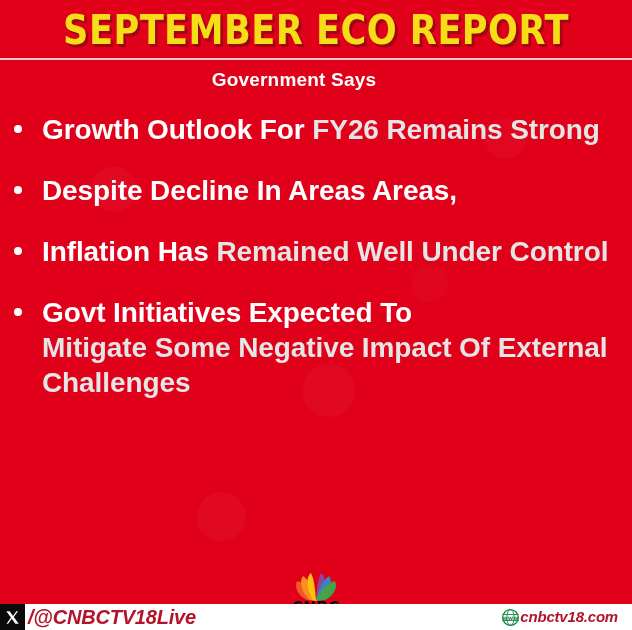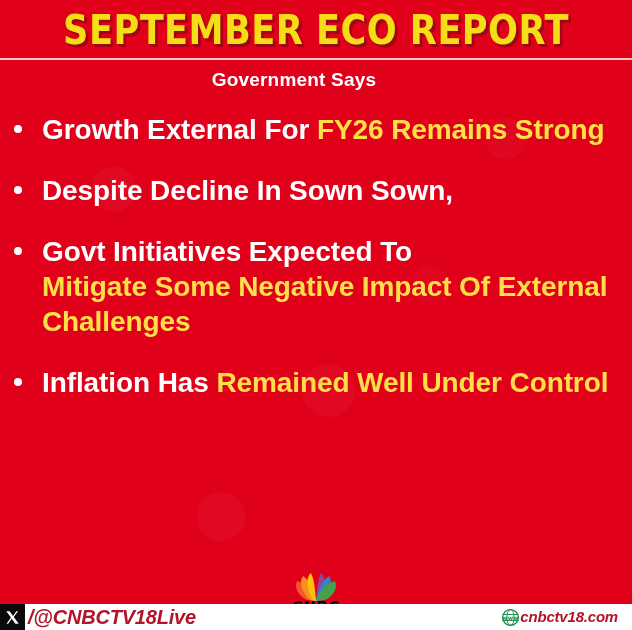--- a/index.html
+++ b/index.html
@@ -100,21 +100,21 @@
   }
   .bullet-text {
     flex: 1 1 auto;
     font-size: 28px;
     line-height: 35px;
     font-weight: 700;
     color: #ffffff;
     letter-spacing: -0.1px;
   }
   .bullet-text .hl {
-    color: #fde047;
+    color: #e5e5e5;
   }
 
   
   #center-logo {
     position: absolute;
     left: 280px;
     top: 572px;
     width: 72px;
     height: 58px;
     text-align: center;
@@ -198,42 +198,42 @@
   <div id="header-title">SEPTEMBER ECO REPORT</div>
   <div id="header-divider"></div>
   <div id="header-subtitle">Government Says</div>
 
   <div id="bullet-list">
 
     <div class="bullet-row">
       <span class="bullet-dot-wrap">
           <span class="bullet-dot"></span>
         </span>
-      <div class="bullet-text"><span>Growth External For </span><span class="hl">FY26 Remains Strong</span></div>
-    </div>
-
-    <div class="bullet-row">
-      <span class="bullet-dot-wrap">
-          <span class="bullet-dot"></span>
-        </span>
-      <div class="bullet-text"><span>Despite Decline In Sown Sown,</span><br></div>
+      <div class="bullet-text"><span>Growth Outlook For </span><span class="hl">FY26 Remains Strong</span></div>
+    </div>
+
+    <div class="bullet-row">
+      <span class="bullet-dot-wrap">
+          <span class="bullet-dot"></span>
+        </span>
+      <div class="bullet-text"><span>Despite Decline In Areas Areas,</span><br></div>
+    </div>
+
+    <div class="bullet-row">
+      <span class="bullet-dot-wrap">
+          <span class="bullet-dot"></span>
+        </span>
+      <div class="bullet-text"><span>Inflation Has </span><span class="hl">Remained Well Under Control</span></div>
     </div>
 
     <div class="bullet-row">
       <span class="bullet-dot-wrap">
           <span class="bullet-dot"></span>
         </span>
       <div class="bullet-text"><span>Govt Initiatives Expected To</span><br><span class="hl">Mitigate Some Negative Impact Of External Challenges</span></div>
-    </div>
-
-    <div class="bullet-row">
-      <span class="bullet-dot-wrap">
-          <span class="bullet-dot"></span>
-        </span>
-      <div class="bullet-text"><span>Inflation Has </span><span class="hl">Remained Well Under Control</span></div>
     </div>
 
   </div>
 
   <div id="center-logo">
     <svg id="peacock" width="56" height="30" viewBox="0 0 56 30">
       <g transform="translate(28,29)">
         <path d="M0,0 C-3,-10 -10,-17 -19,-20 C-22,-14 -18,-5 -9,-1 Z" fill="#f2572c"></path>
         <path d="M0,0 C-2,-12 -6,-20 -13,-25 C-17,-20 -15,-9 -6,-1 Z" fill="#fb8f1d"></path>
         <path d="M0,0 C-1,-13 -2,-22 -5,-28 C-10,-25 -10,-12 -3,-1 Z" fill="#fcc00e"></path>

